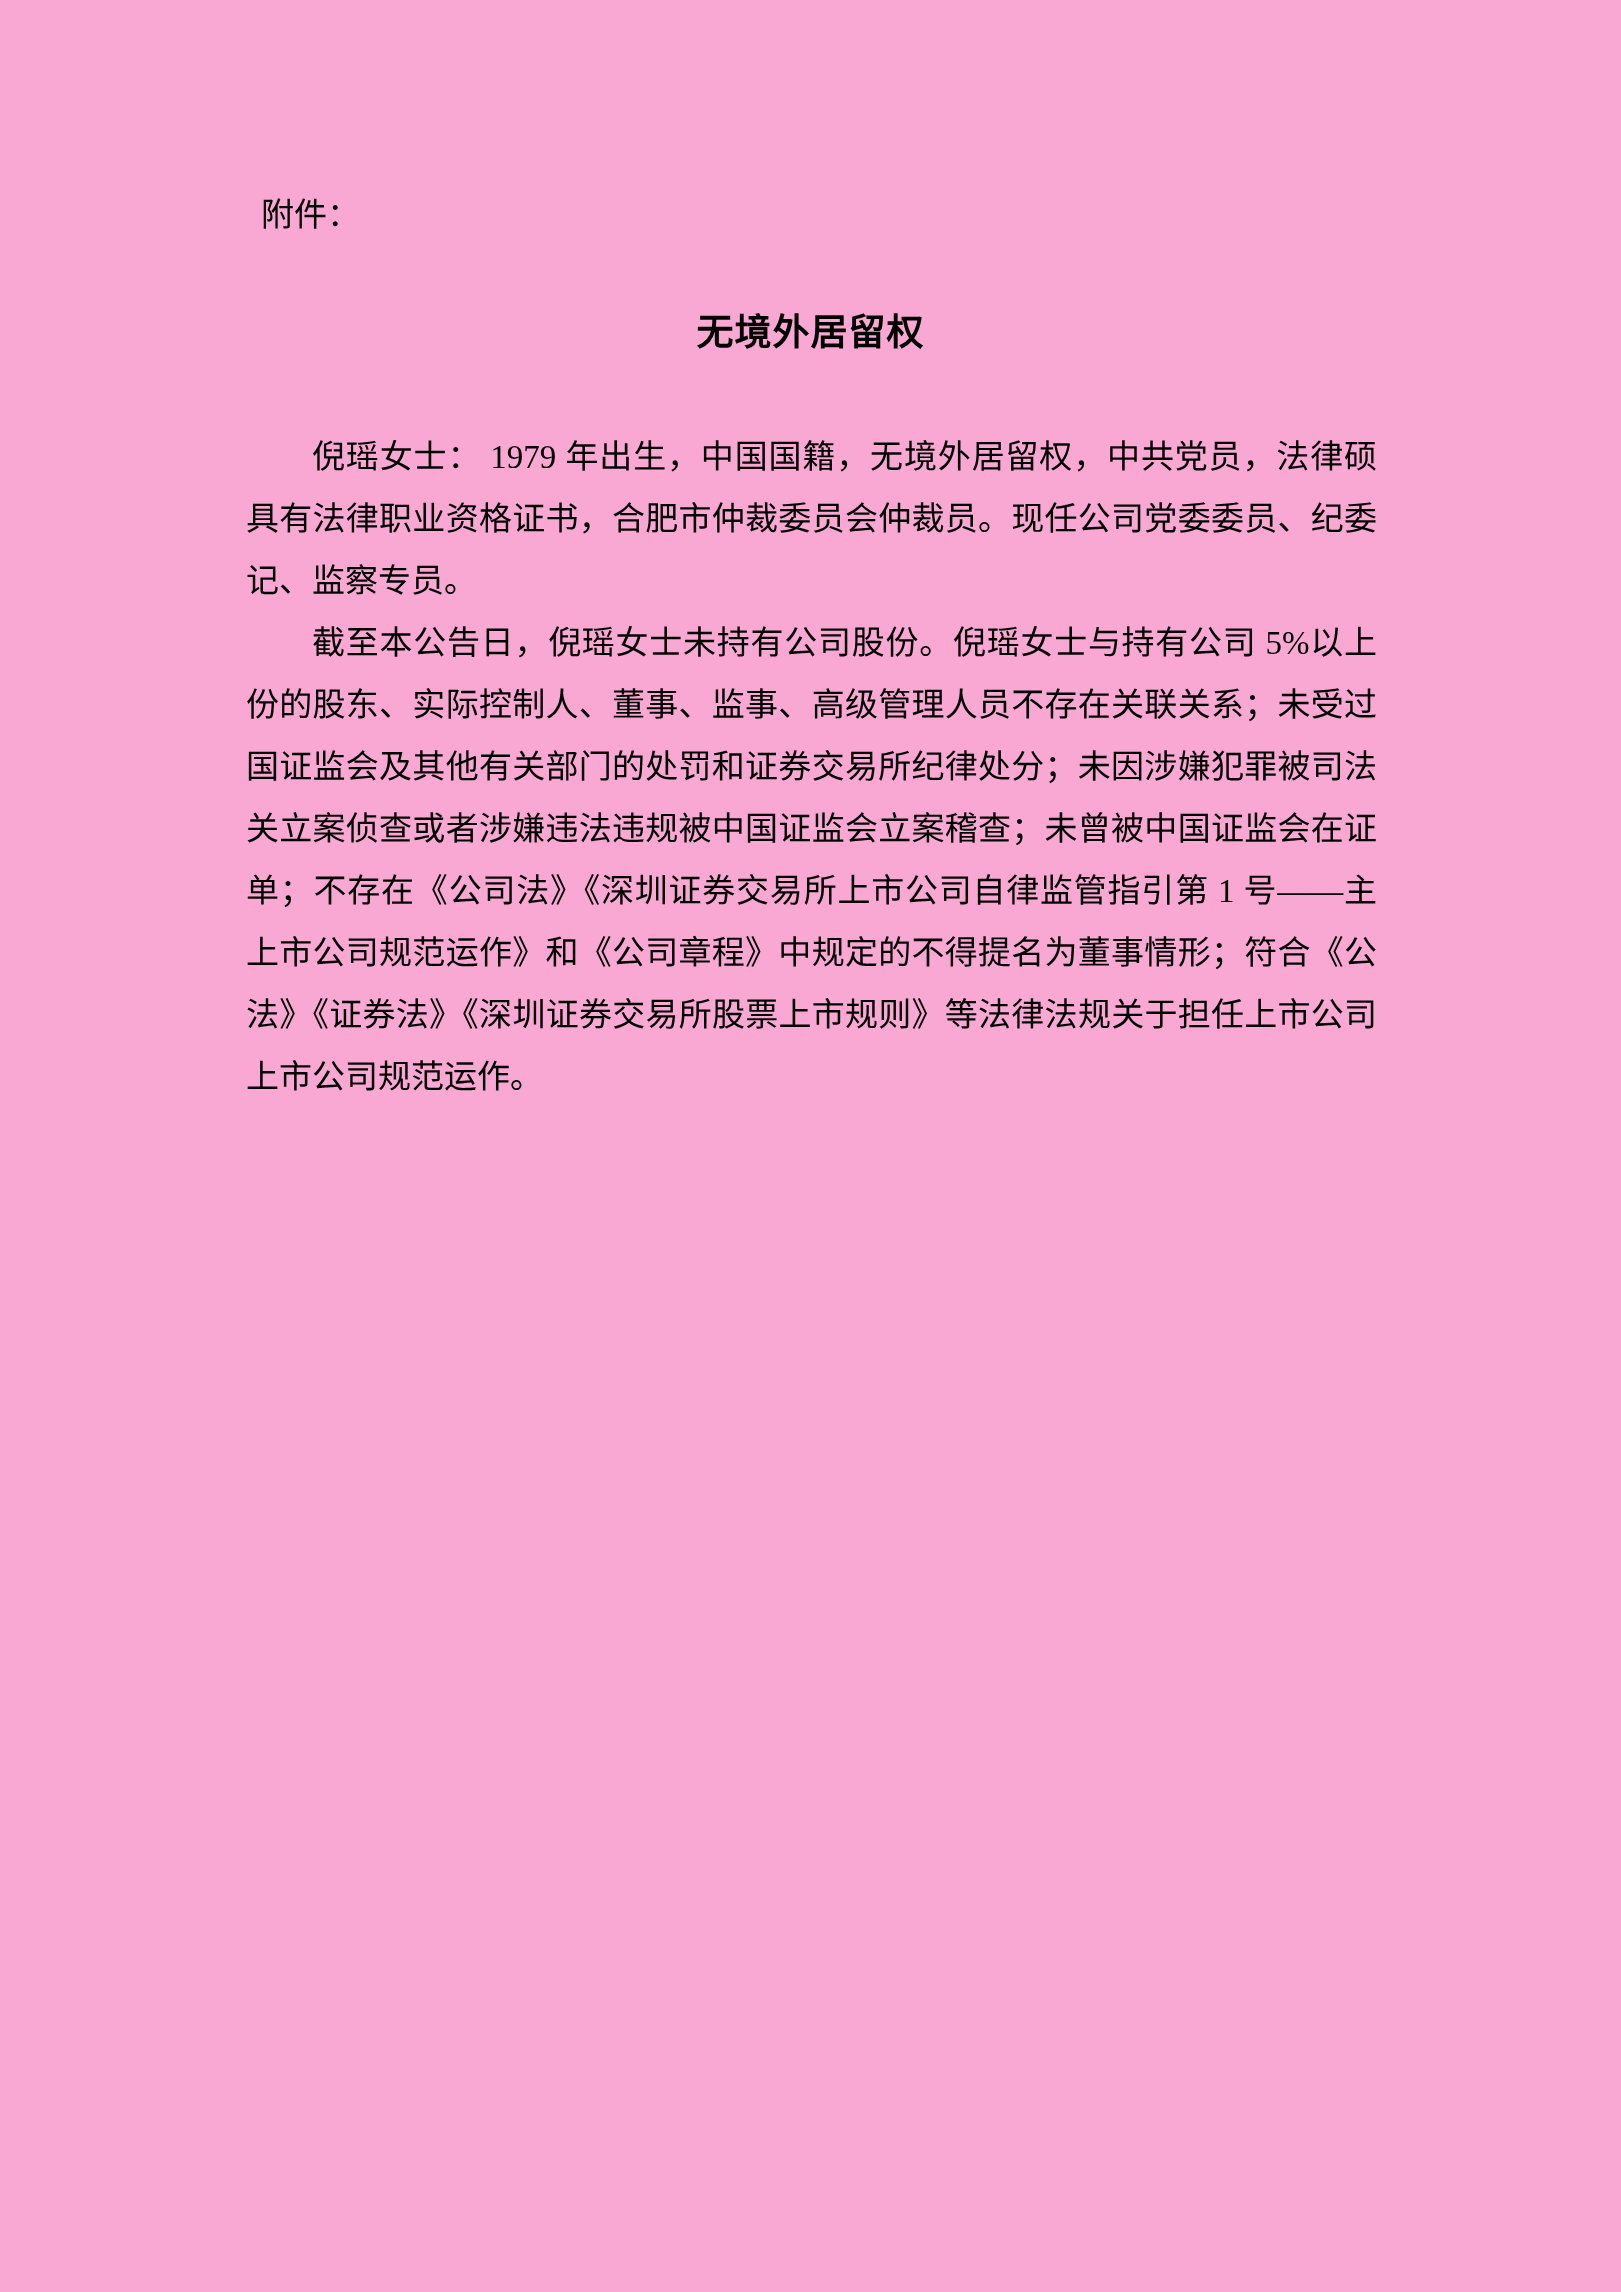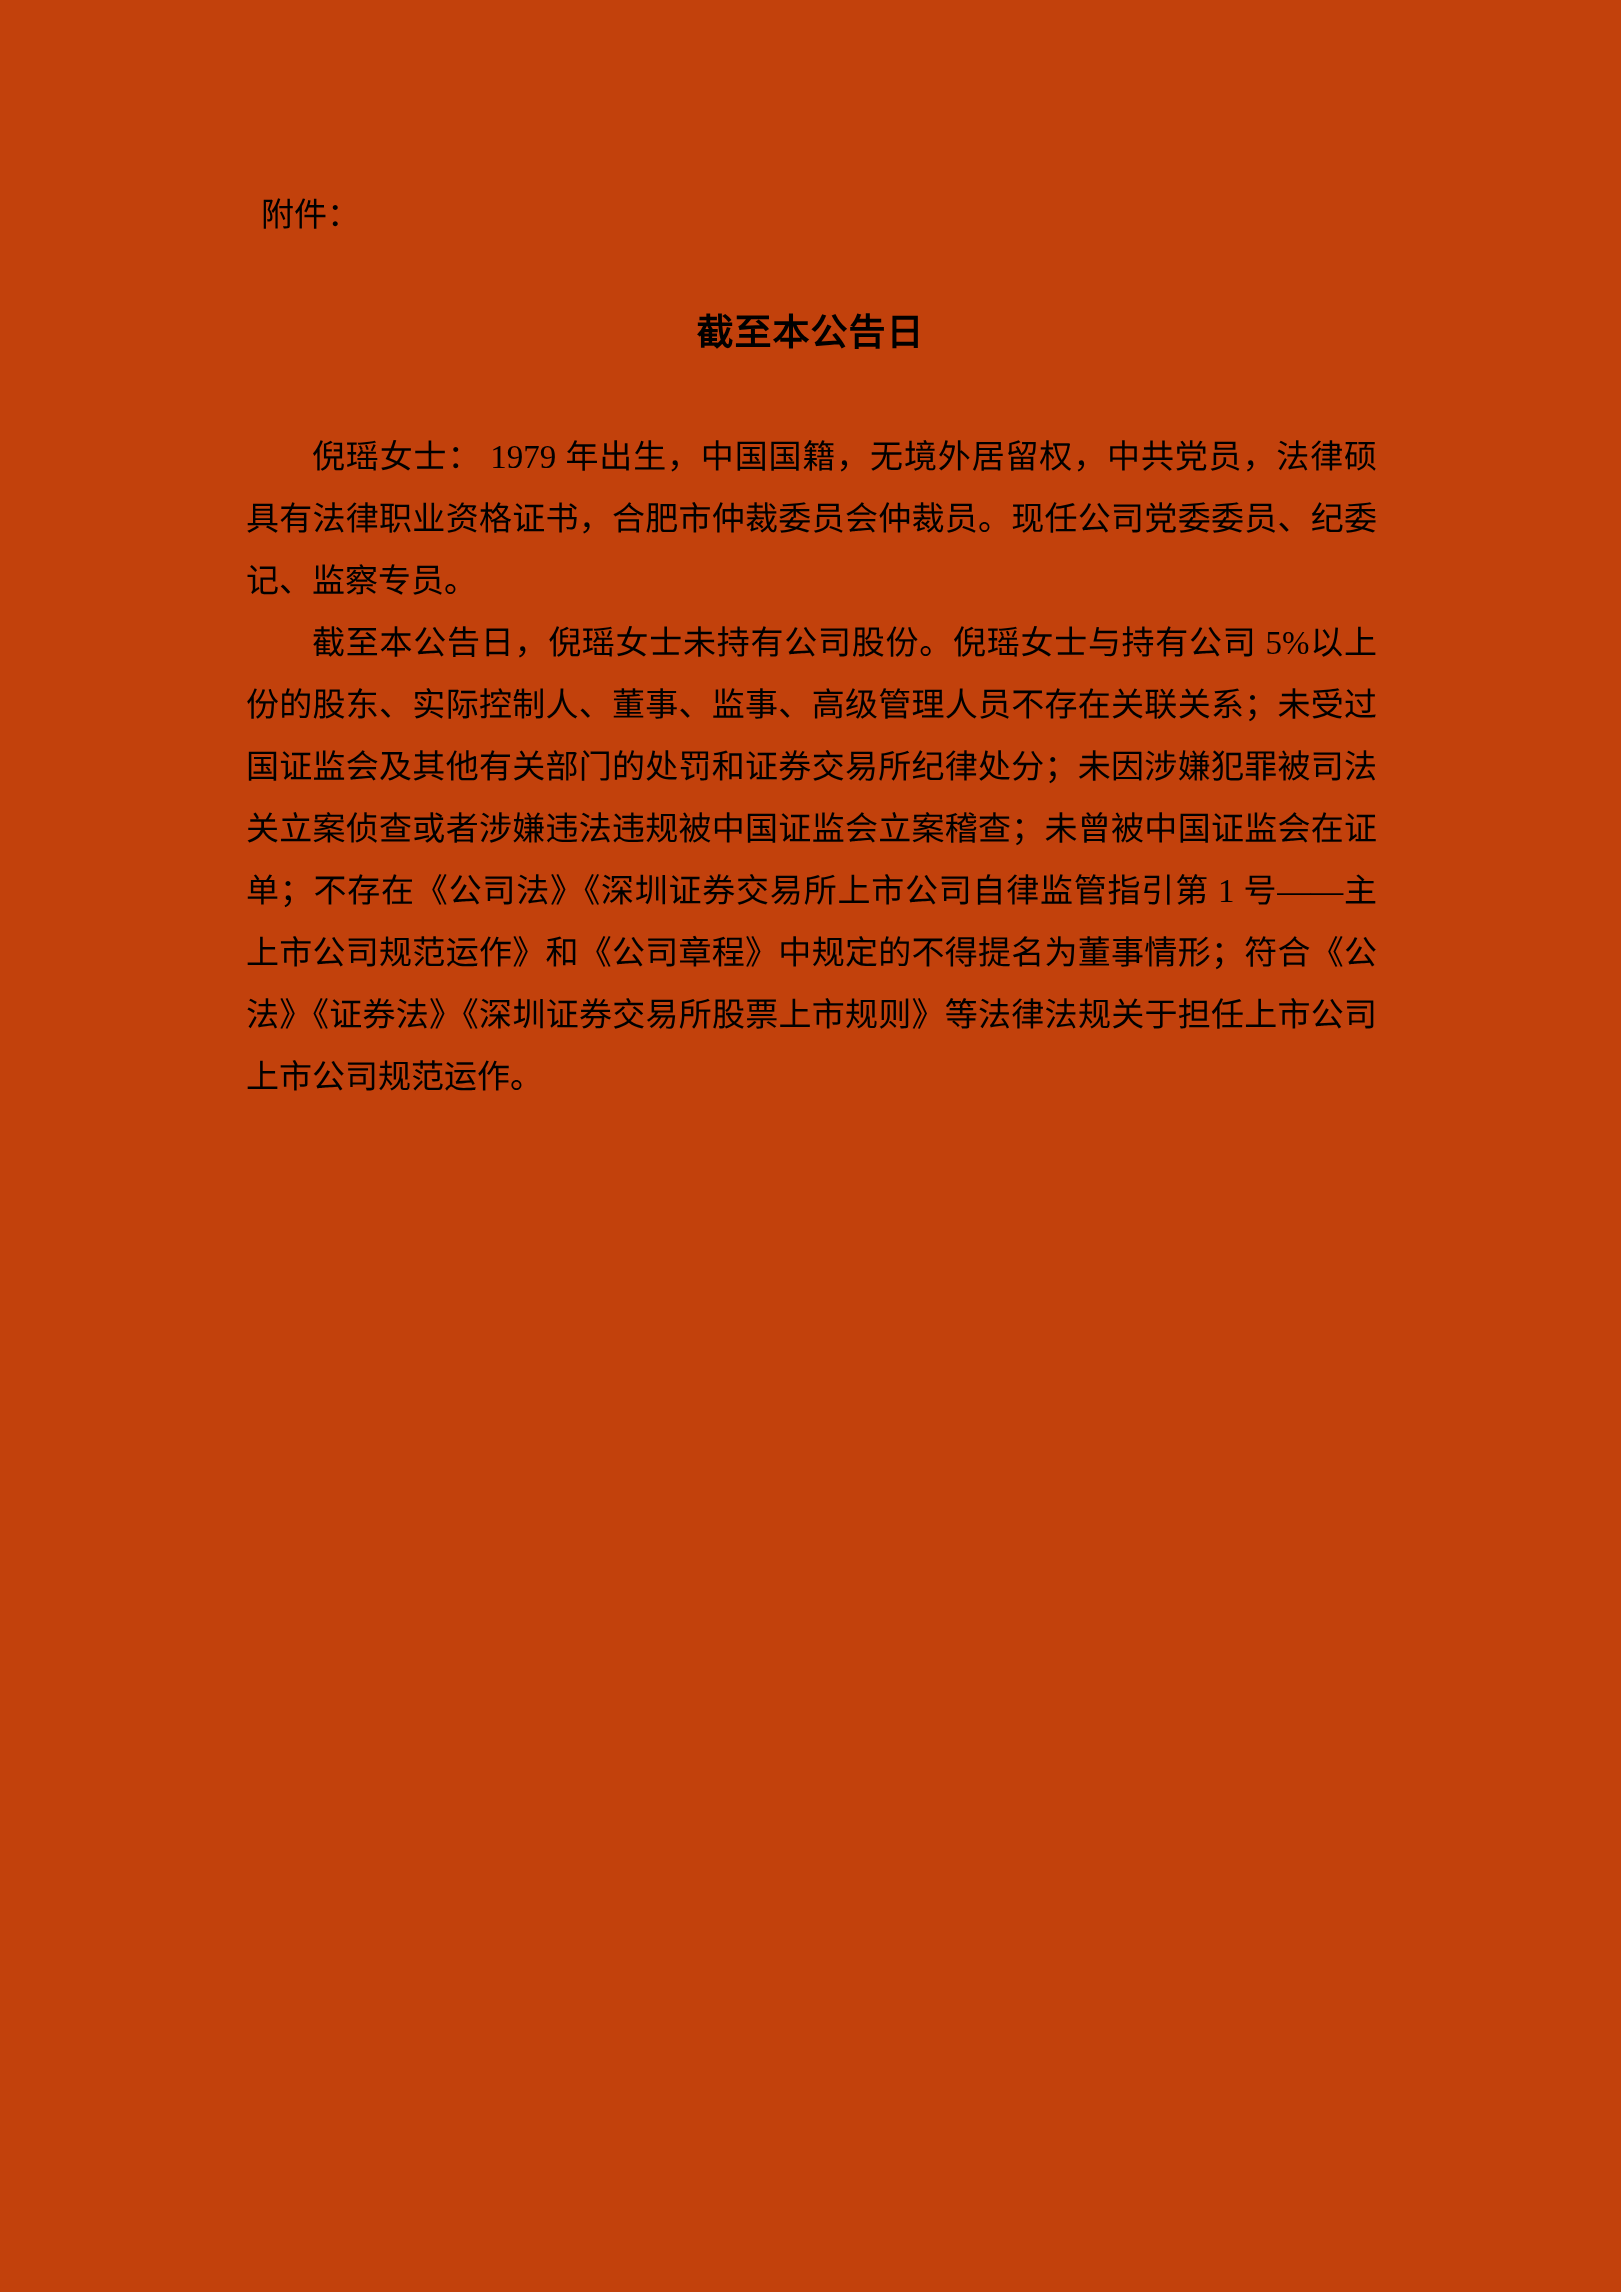--- a/index.html
+++ b/index.html
@@ -4,21 +4,21 @@
 <style>
   html, body {
     margin: 0;
     padding: 0;
     background: #ffffff;
   }
   .page {
     position: relative;
     width: 1621px;
     height: 2293px;
-    background: #c2410c;
+    background: #f9a8d4;
     overflow: hidden;
     font-family: "Liberation Serif", "DejaVu Serif", serif;
     color: #000000;
   }
   .attachment-label {
     position: absolute;
     left: 261px;
     top: 196px;
     font-size: 33px;
     line-height: 39px;
@@ -58,21 +58,21 @@
   .doc-body .line.para-end {
     text-align-last: left;
   }
 </style>
 </head>
 <body>
 
 <div class="page">
   <div class="attachment-label">附件：</div>
 
-  <h1 class="doc-title">截至本公告日</h1>
+  <h1 class="doc-title">无境外居留权</h1>
 
   <div class="doc-body" id="doc-body">
       <div class="line indent">倪瑶女士： 1979 年出生，中国国籍，无境外居留权，中共党员，法律硕士，</div>
       <div class="line">具有法律职业资格证书，合肥市仲裁委员会仲裁员。现任公司党委委员、纪委书</div>
       <div class="line para-end">记、监察专员。</div>
       <div class="line indent">截至本公告日，倪瑶女士未持有公司股份。倪瑶女士与持有公司 5%以上股</div>
       <div class="line">份的股东、实际控制人、董事、监事、高级管理人员不存在关联关系；未受过中</div>
       <div class="line">国证监会及其他有关部门的处罚和证券交易所纪律处分；未因涉嫌犯罪被司法机</div>
       <div class="line">关立案侦查或者涉嫌违法违规被中国证监会立案稽查；未曾被中国证监会在证券</div>
       <div class="line">单；不存在《公司法》《深圳证券交易所上市公司自律监管指引第 1 号——主板</div>

